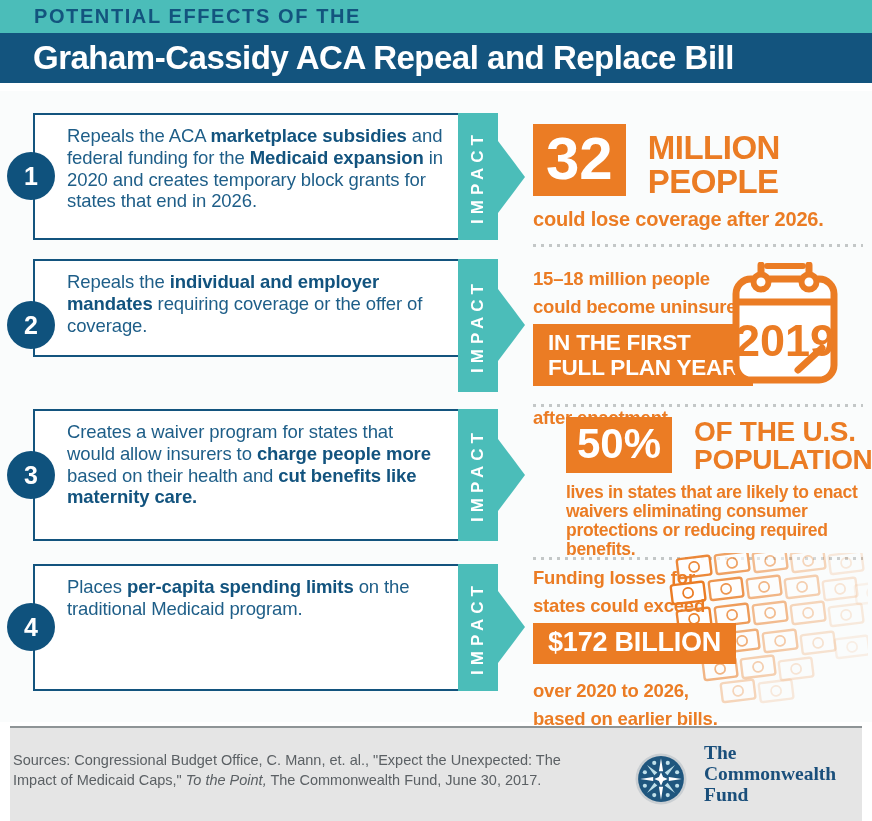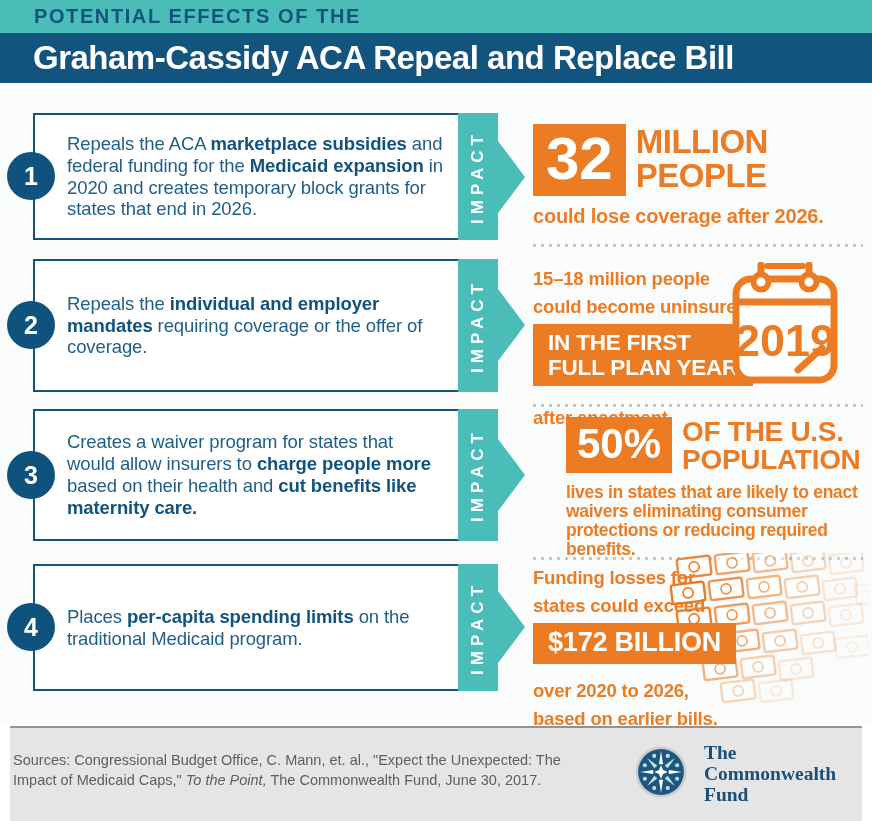--- a/index.html
+++ b/index.html
@@ -23,21 +23,21 @@
   }
   .band-title span {
     color:#ffffff; font-weight:700; font-size:33px; letter-spacing:-0.5px;
   }
   
   .content { position:relative; height:631px; background:#FAFCFC; }
 
   .item-box {
     position:absolute; left:33px; width:427px;
     background:#ffffff; border:2px solid #13547E;
-    display:flex; align-items:center; padding:10px 14px 10px 32px;
+    display:flex; padding:10px 14px 10px 32px;
   }
   .item-text { font-size:18.5px; line-height:1.18; color:#1E5E88; letter-spacing:-0.1px; }
   .seg-b { font-weight:700; color:#12537E; }
 
   .item-num {
     position:absolute; left:7px; width:48px; height:48px; border-radius:50%;
     background:#0F527D; color:#ffffff; font-weight:700; font-size:25px;
     display:flex; align-items:center; justify-content:center;
   }
   .ribbon {
@@ -52,45 +52,45 @@
     position:absolute; left:498px; width:0; height:0;
     border-top:36px solid transparent; border-bottom:36px solid transparent;
     border-left:27px solid #4BBDB9;
   }
   .dotted {
     position:absolute; left:533px; width:330px; height:3px;
     background:repeating-linear-gradient(90deg,#c3c7c7 0 3px,transparent 3px 8px);
   }
   
   .stat { position:absolute; left:533px; color:#EB7C24; }
-  .stat-row { display:flex; align-items:flex-start; }
+  .stat-row { display:flex; align-items:flex-start;gap:12px; }
   .orange-box { background:#EB7C24; color:#ffffff; font-weight:700; display:inline-block; }
   .big32 { font-size:60px; padding:5px 13px 7px; line-height:1; }
-  .head-xl { font-size:33px; line-height:34px; font-weight:700; margin:1px 0 0 10px; letter-spacing:-0.5px; }
+  .head-xl { font-size:33px; line-height:34px; font-weight:700; margin:7px 0 0 10px; letter-spacing:-0.5px; }
   .cap-bold { font-size:20px; font-weight:700; margin-top:9px; letter-spacing:-0.2px; }
   .sm-bold { font-size:18.5px; font-weight:700; line-height:19.5px; letter-spacing:-0.2px;margin-top:8px; }
   .plan-box { margin-top:8px; padding:6px 15px; font-size:22.5px; line-height:25px; letter-spacing:-0.2px; }
   .big50 { font-size:42px; padding:6px 11px 8px; line-height:1; }
   .head-lg { font-size:28px; line-height:28px; font-weight:700; margin:1px 0 0 10px; letter-spacing:-0.3px; }
   .body-bold { font-size:17.5px; font-weight:700; line-height:19px; width:334px; margin-top:9px; letter-spacing:-0.3px; }
   .b172 { margin:8px 0 9px; padding:6px 15px 8px; font-size:27px; line-height:1; letter-spacing:-0.2px; }
   .cal-svg { position:absolute; z-index:2; }
   .money-svg { position:absolute; z-index:0; }
   .stat-front { position:relative; z-index:1; }
   
   .footer {
     position:absolute; top:726px; left:10px; width:852px; height:95px;
     border-top:2px solid #8E9496; background:#e5e5e5;text-decoration:underline;
   }
   .sources {
     position:absolute; left:3px; top:22px; width:555px;
     color:#5B6064; font-size:14.5px; line-height:20px;
   }
   .sources .ital { font-style:italic; }
-  .logo { position:absolute; left:625px; top:11px; display:flex; align-items:center; }
+  .logo { position:absolute; left:625px; top:11px; display:flex; align-items:flex-end; }
   .logo-text {
     margin:3px 0 0 17px;
     font-family:"Liberation Serif", serif; font-weight:600;
     color:#1A4F7B; font-size:19.5px; line-height:21px;
   }
 </style>
 </head>
 <body>
 
 <div class="band-eyebrow">
@@ -116,21 +116,21 @@
       <div class="orange-box big32">32</div>
       <div class="head-xl">
         <div>MILLION</div>
         <div>PEOPLE</div>
       </div>
     </div>
     <div class="cap-bold">could lose coverage after 2026.</div>
   </div>
   <div class="dotted" style="top:153px;"></div>
 
-  <div class="item-box" style="top:168px;height:133px;">
+  <div class="item-box" style="top:168px;height:98px;">
     <p class="item-text"><span>Repeals the </span><span class="seg-b">individual and employer mandates</span><span> requiring coverage or the offer of coverage.</span></p>
   </div>
   <div class="ribbon" style="top:168px;height:133px;">
     <span>IMPACT</span>
   </div>
   <div class="ribbon-arrow" style="top:198px;"></div>
   <div class="item-num" style="top:210px;">2</div>
 
   <div class="stat" style="top:170px;">
     <div class="sm-bold">15–18 million people</div>

